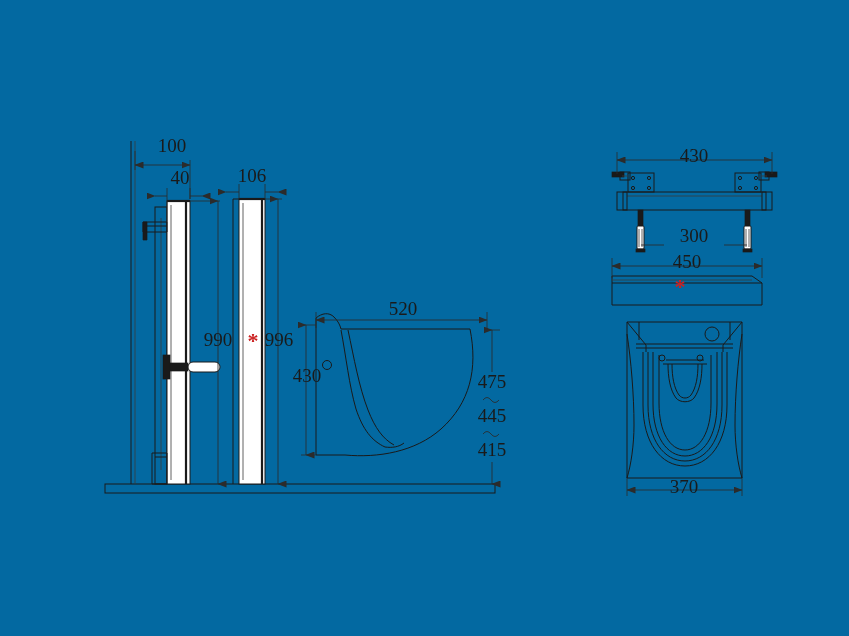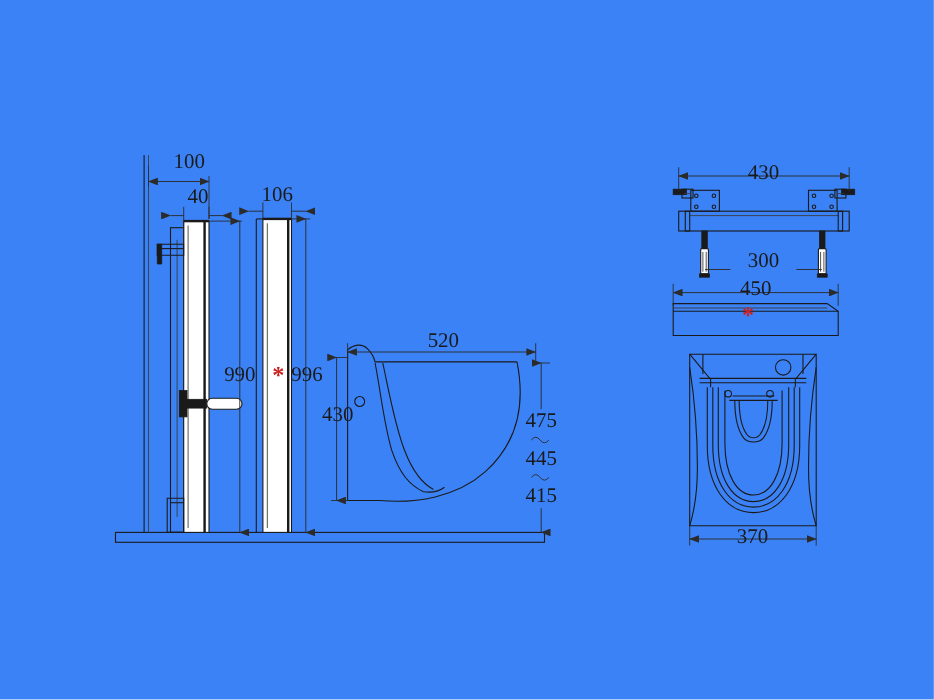--- a/index.html
+++ b/index.html
@@ -10,21 +10,21 @@
   body {
     width: 849px;
     height: 636px;
     font-family: "Liberation Serif", serif;
     overflow: hidden;
   }
   #drawing-root {
     position: relative;
     width: 849px;
     height: 636px;
-    background: #3b82f6;
+    background: #0369a1;
   }
   svg#cad {
     display: block;
     width: 849px;
     height: 636px;
   }
   .ln {
     stroke: #1a1a1a;
     stroke-width: 1;
     fill: none;

